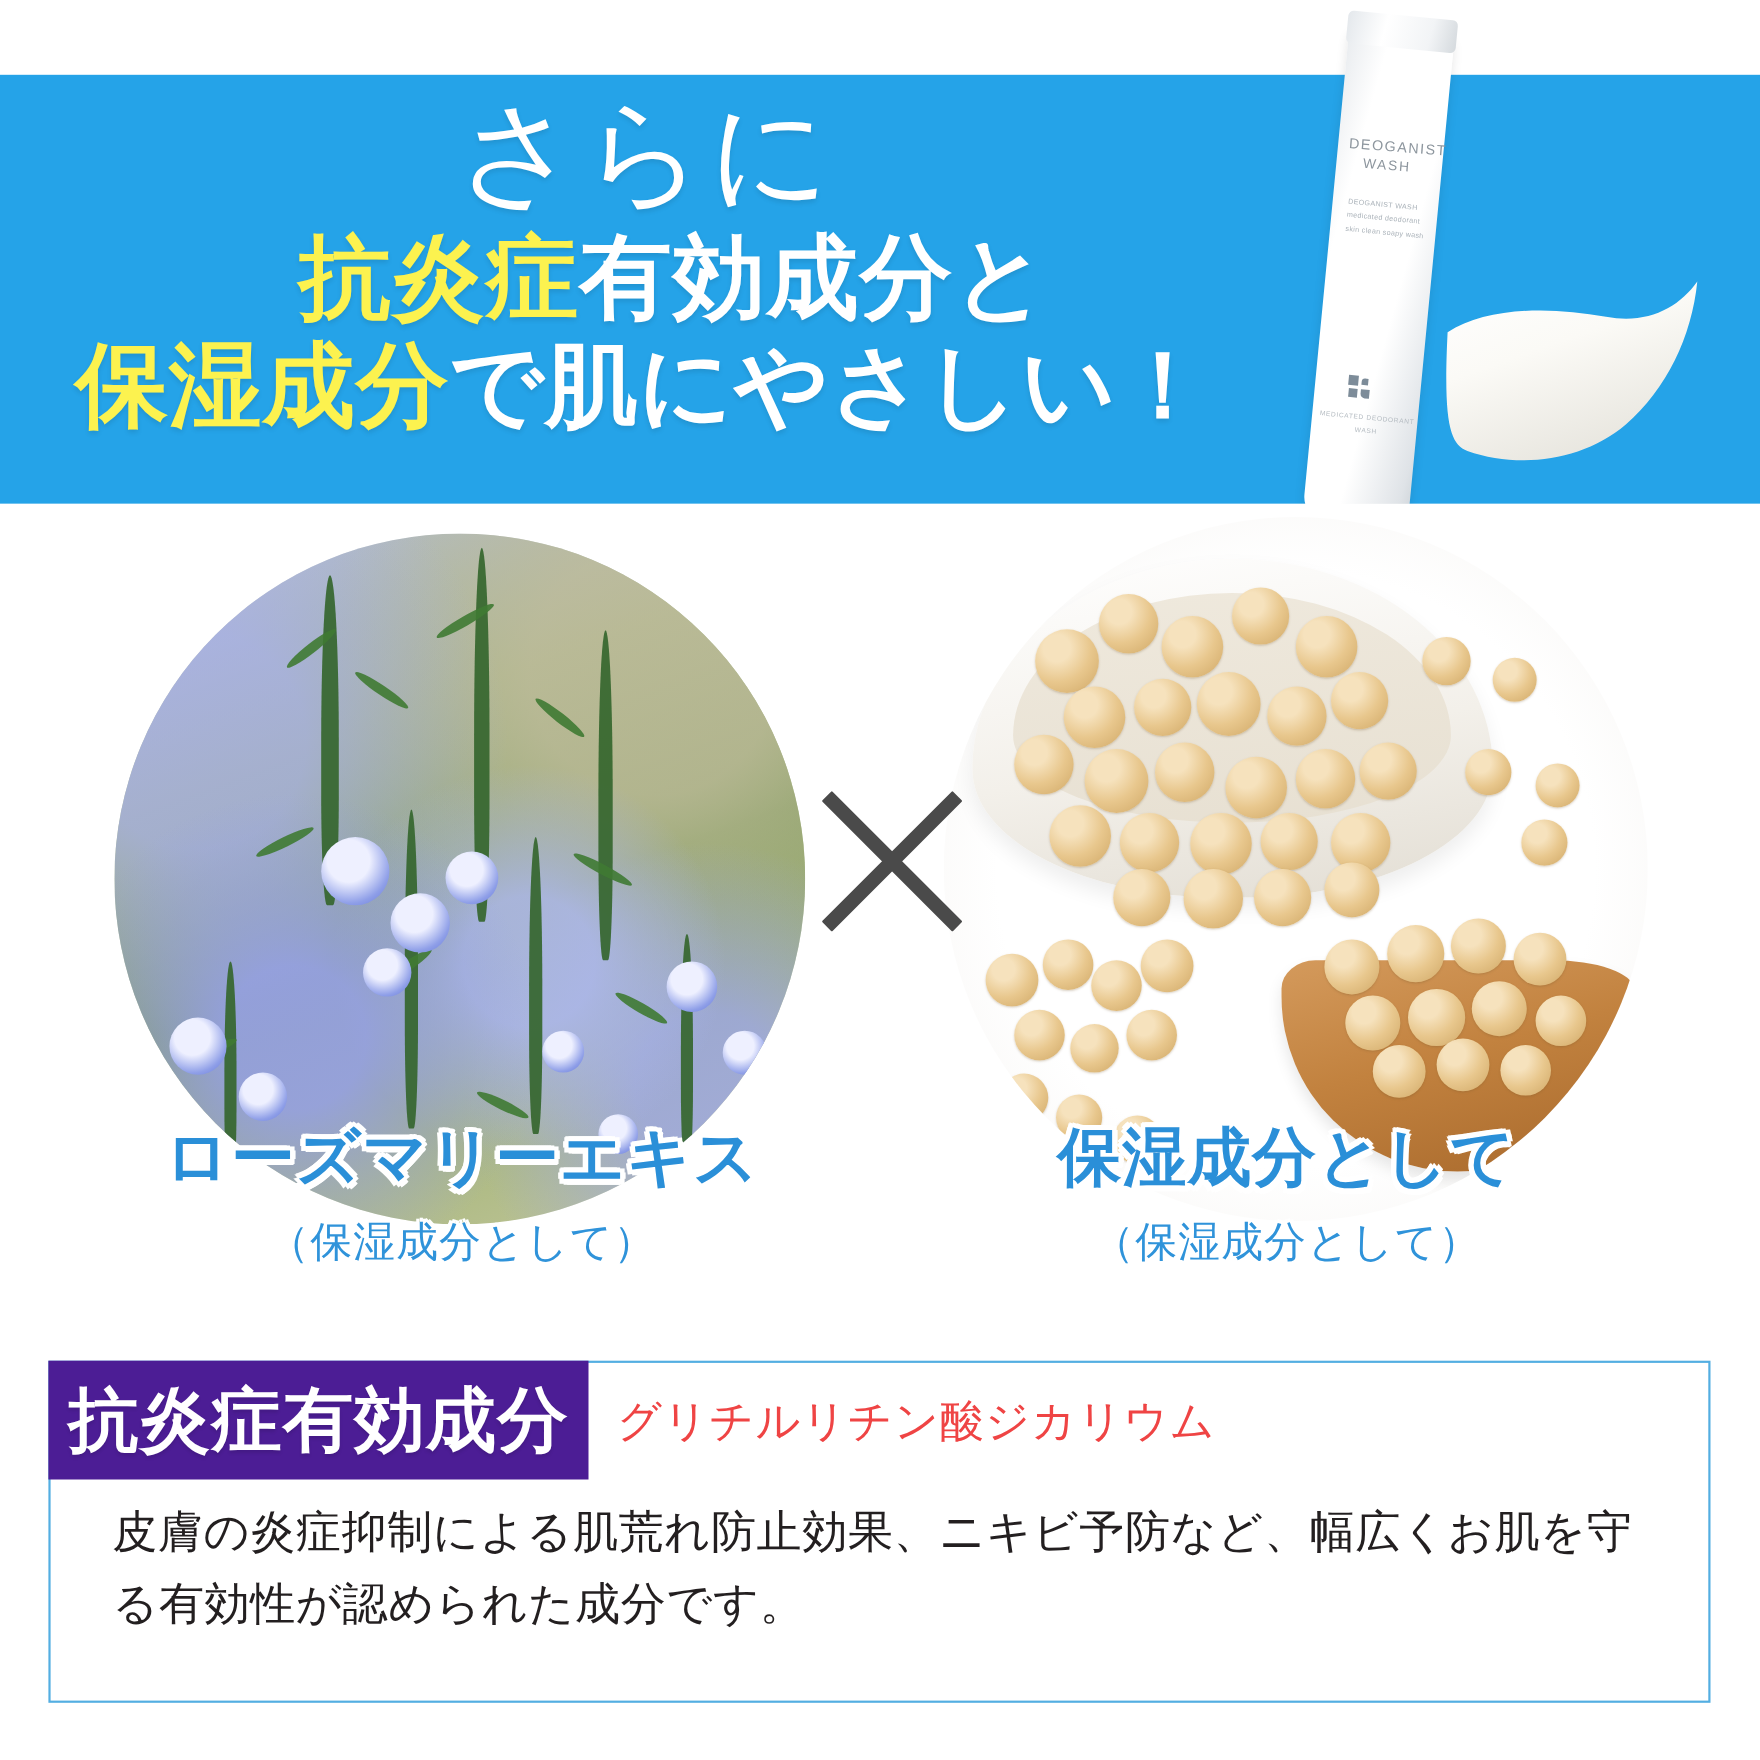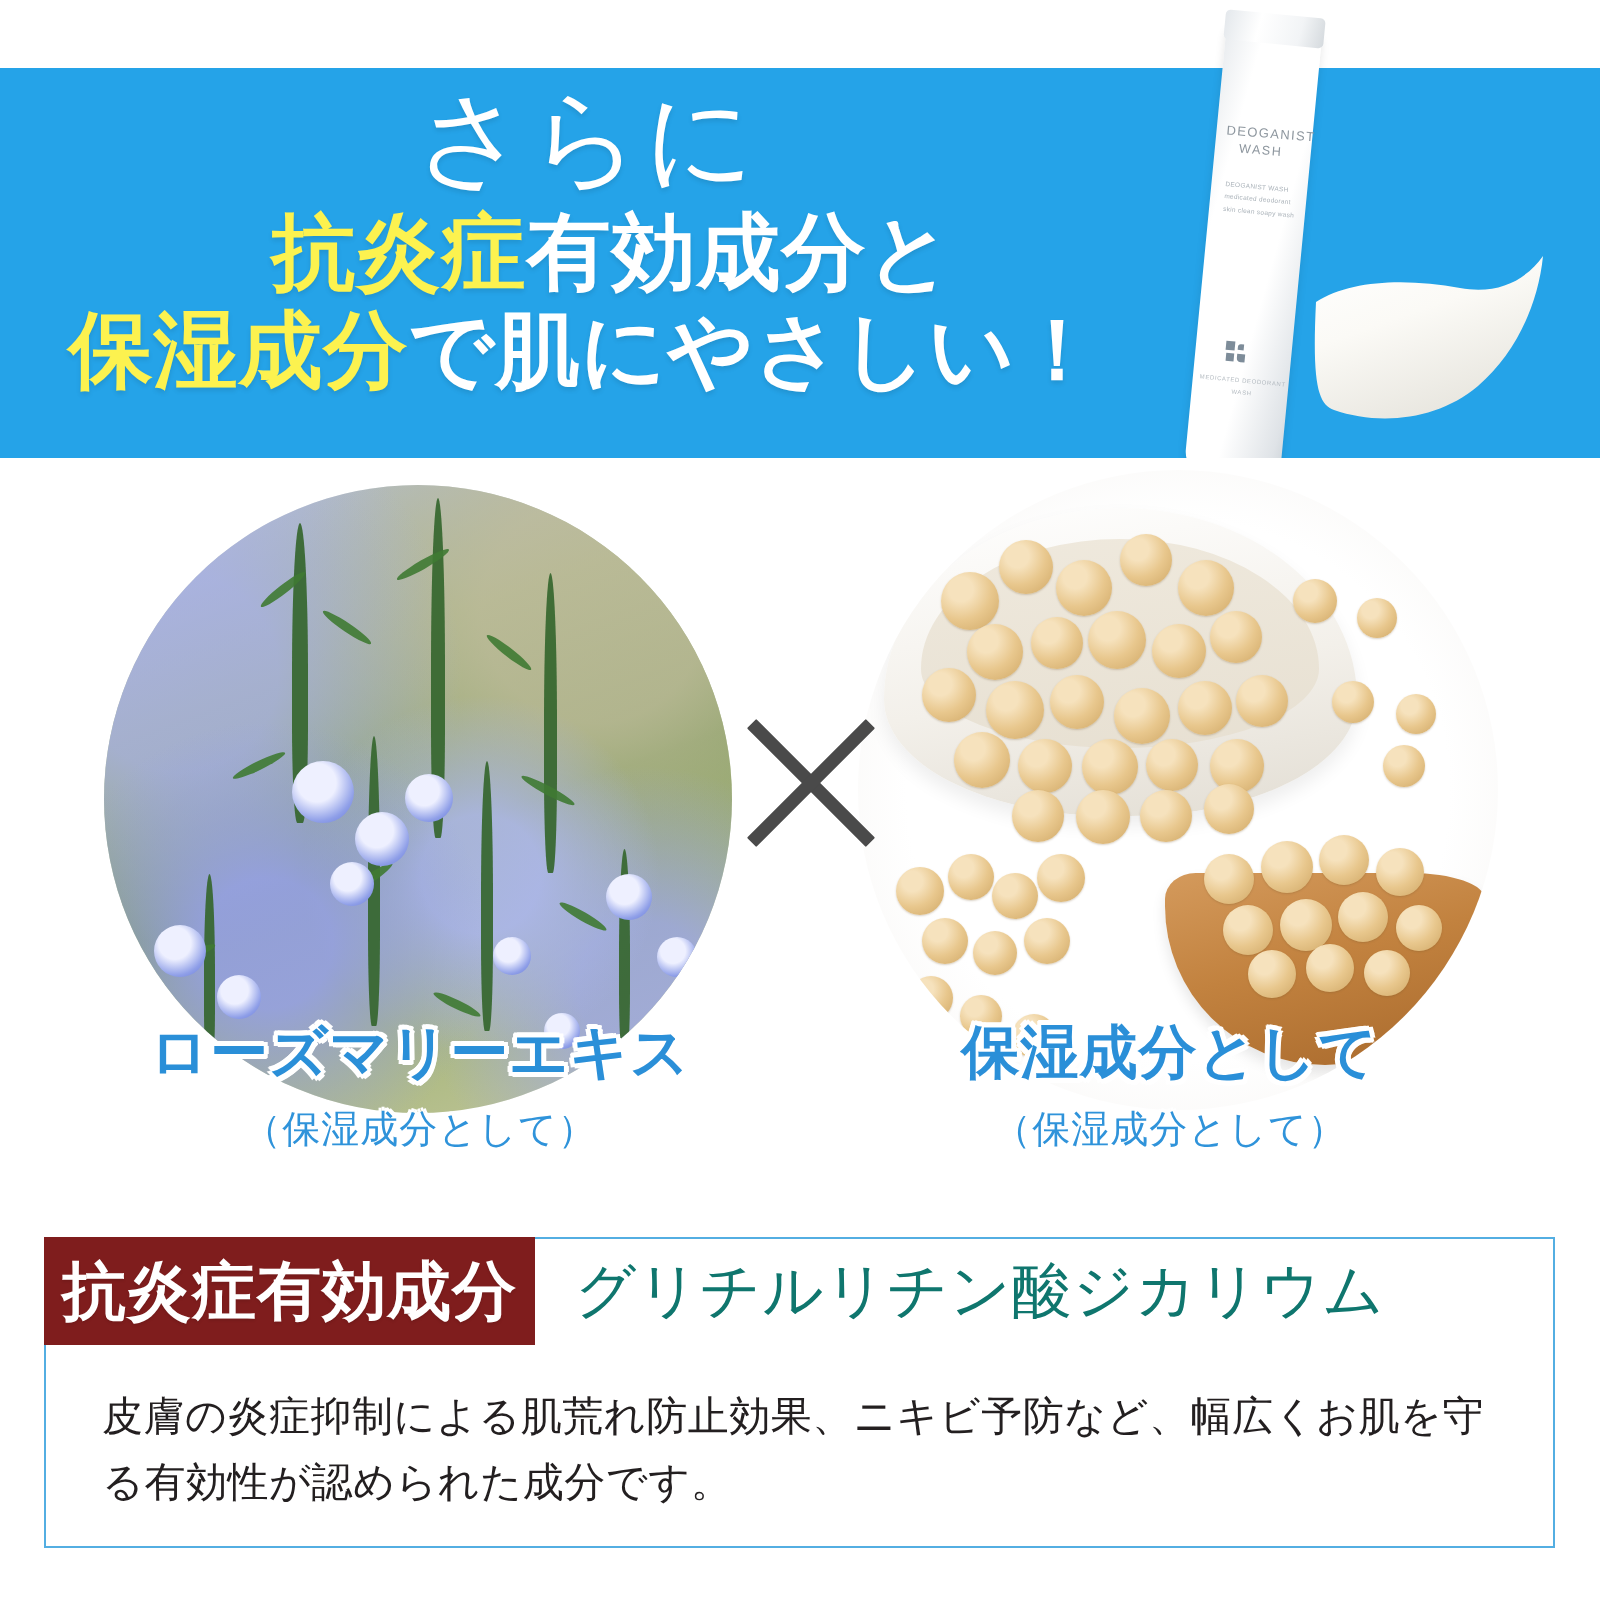--- a/index.html
+++ b/index.html
@@ -166,31 +166,31 @@
 
   
   .infobox{
     position:absolute;left:44px;top:1237px;width:1511px;height:311px;
     border:2px solid #53aee2;background:#ffffff;box-sizing:border-box;
   }
   .info-head{
     position:absolute;left:-2px;top:-2px;height:108px;display:flex;align-items:stretch;
   }
   .info-badge{
-    background:#7f1d1d;color:#ffffff;font-size:64px;font-weight:700;
+    background:#4c1d95;color:#ffffff;font-size:64px;font-weight:700;
     letter-spacing:1px;display:flex;align-items:center;justify-content:center;
     padding:0 18px;height:108px;box-sizing:border-box;white-space:nowrap;
     text-shadow:0 2px 3px rgba(0,0,0,.10);
   }
   .info-name{
-    color:#0f766e;font-size:60px;letter-spacing:1px;white-space:nowrap;
-    display:flex;align-items:center;padding-left:40px;height:108px;box-sizing:border-box;
+    color:#ef4444;font-size:40px;letter-spacing:1px;white-space:nowrap;
+    display:flex;align-items:center;padding-left:26px;height:108px;box-sizing:border-box;
   }
   .info-body{
-    position:absolute;left:56px;top:144px;width:1390px;
+    position:absolute;left:56px;top:120px;width:1390px;
     color:#231f20;font-size:41px;line-height:1.62;letter-spacing:.5px;
   }
 </style>
 </head>
 <body>
 
 <section class="hero">
   <div class="hero-text">
     <div class="line-sarani">さらに</div>
     <div class="line2"><span class="hl">抗炎症</span><span>有効成分と</span></div>

